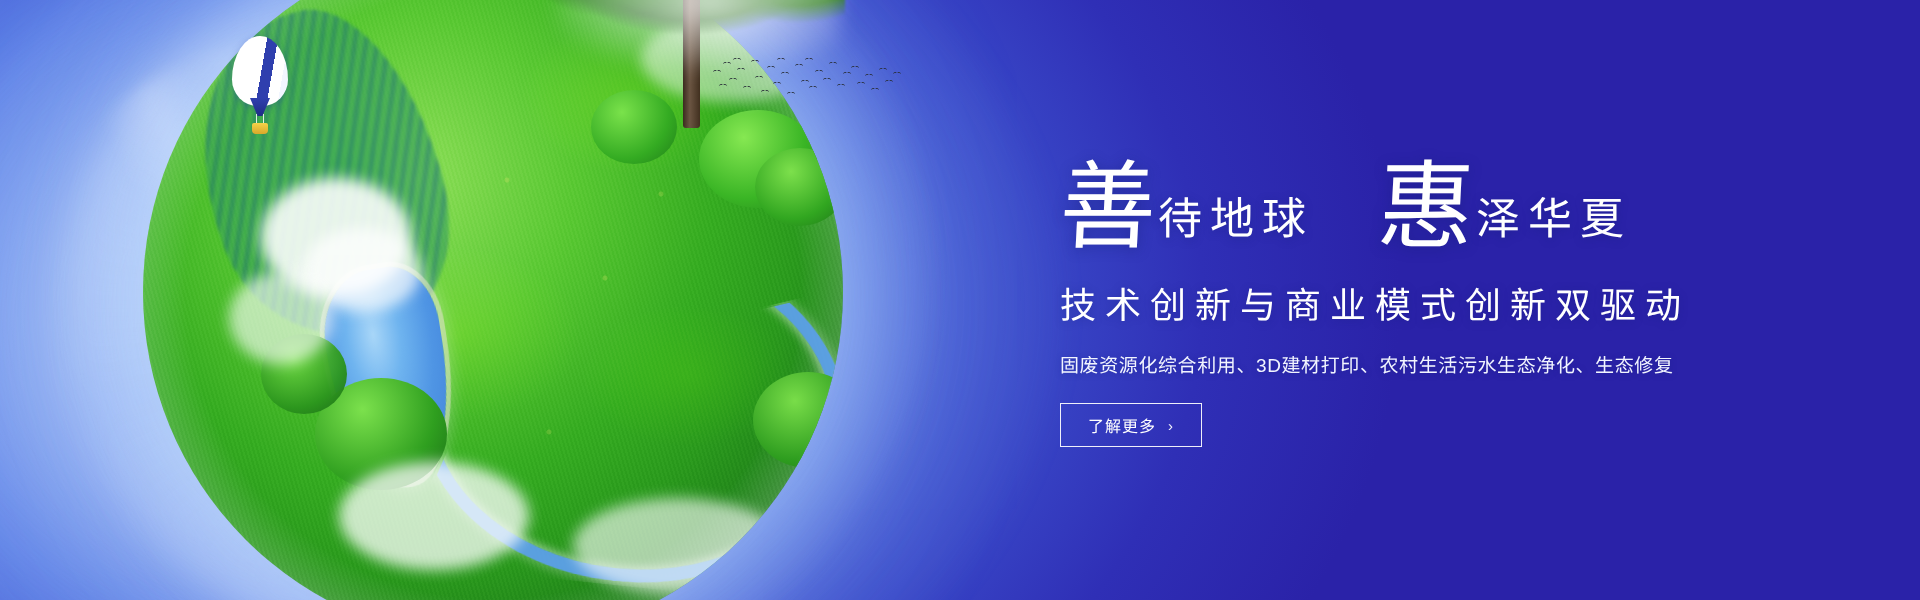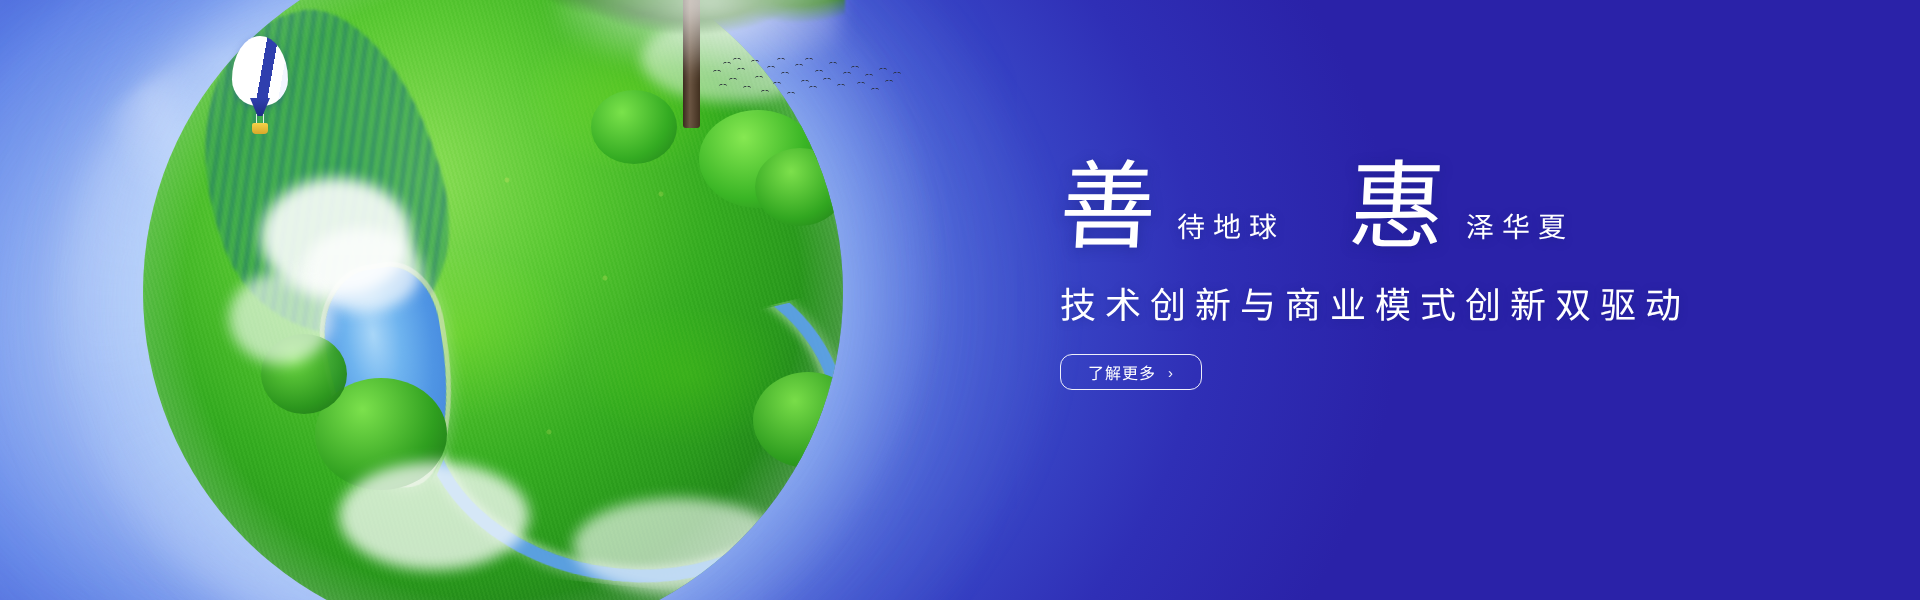--- a/index.html
+++ b/index.html
@@ -242,25 +242,25 @@
     font-family:"Liberation Serif","DejaVu Serif",serif;
     font-size:96px;
     line-height:.92;
     font-weight:400;
     letter-spacing:0;
     text-shadow:0 2px 14px rgba(20,30,120,0.45);
     transform:skewX(-3deg);
   }
   .hl-rest {
     font-family:"Liberation Serif","DejaVu Serif",serif;
-    font-size:28px;
+    font-size:44px;
     line-height:1;
     letter-spacing:8px;
     padding-bottom:10px;
-    margin-left:21px;
+    margin-left:2px;
     text-shadow:0 2px 10px rgba(20,30,120,0.4);
   }
 
   .subtitle {
     margin-top:24px;
     font-size:36px;
     letter-spacing:9px;
     font-weight:400;
     text-shadow:0 1px 8px rgba(20,30,120,0.35);
   }
@@ -271,23 +271,23 @@
     color:#f2f5ff;
     text-shadow:0 1px 6px rgba(20,30,120,0.35);
   }
 
   .cta {
     margin-top:26px;
     display:inline-flex;
     align-items:center;
     justify-content:center;
     gap:12px;
-    width:142px; height:36px;
+    width:142px; height:44px;
     border:1px solid rgba(255,255,255,0.92);
-    border-radius:12px;
+    border-radius:0;
     background:transparent;
     color:#ffffff;
     font-size:16px;
     letter-spacing:1px;
     cursor:pointer;
     font-family:inherit;
   }
   .cta .chev { font-size:15px; line-height:1; opacity:.95; }
 </style>
 </head>
@@ -382,20 +382,21 @@
         <span class="hl-rest">待地球</span>
       </span>
       <span class="hl-group">
         <span class="hl-big">惠</span>
         <span class="hl-rest">泽华夏</span>
       </span>
     </div>
 
     <div class="subtitle">技术创新与商业模式创新双驱动</div>
 
+    <div class="desc">固废资源化综合利用、3D建材打印、农村生活污水生态净化、生态修复</div>
 
     <button class="cta">
       <span>了解更多</span>
       <span class="chev">›</span>
     </button>
 
   </div>
 </div>
 
 </body></html>

